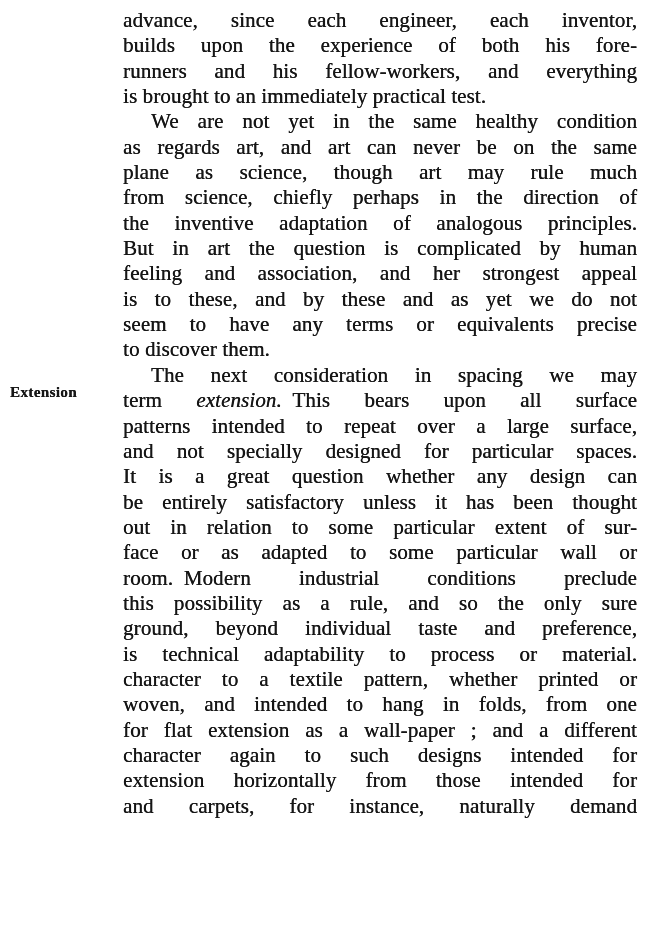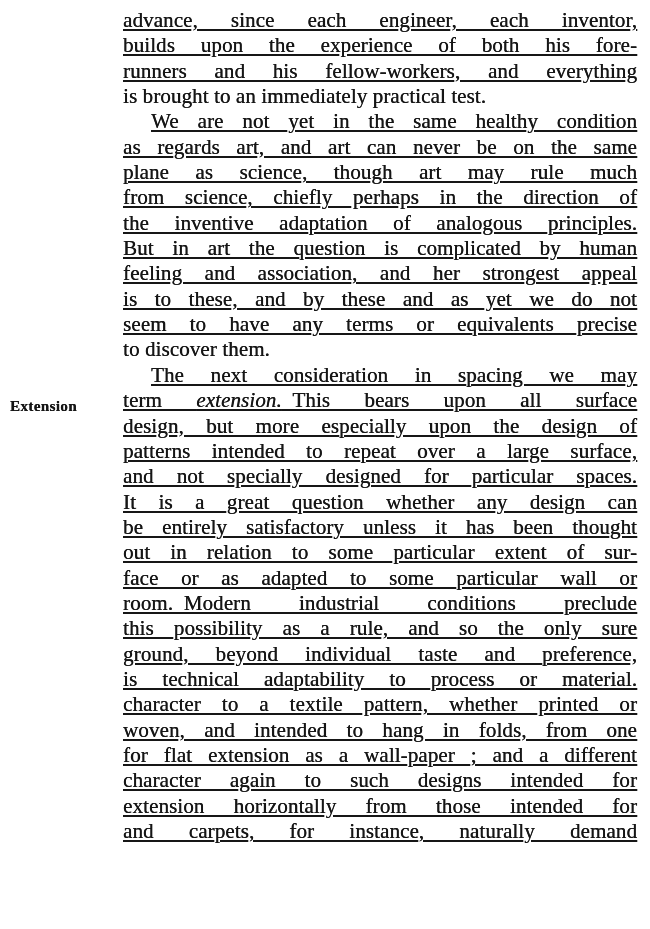--- a/index.html
+++ b/index.html
@@ -28,32 +28,31 @@
     font-size: 21px;
     line-height: 25.35px;
     height: 25.35px;
     text-align: justify;
     letter-spacing: 0.1px;
     text-shadow: 0.3px 0 0 currentColor;
     white-space: normal;
   }
   .line.just {
     text-align-last: justify;
-    text-decoration: underline;
   }
   .line.indent {
     text-indent: 28px;
   }
   .line .it {
     font-style: italic;
   }
   .margin-note {
     position: absolute;
     left: 10px;
-    top: 398px;
+    top: 384px;
     font-size: 15px;
     line-height: 16px;
     font-weight: bold;
     letter-spacing: 0.4px;
     text-shadow: 0.2px 0 0 currentColor;
   }
 </style>
 </head>
 <body>
 
@@ -69,21 +68,20 @@
       <div class="line just"><span>plane as science, though art may rule much</span></div>
       <div class="line just"><span>from science, chiefly perhaps in the direction of</span></div>
       <div class="line just"><span>the inventive adaptation of analogous principles.</span></div>
       <div class="line just"><span>But in art the question is complicated by human</span></div>
       <div class="line just"><span>feeling and association, and her strongest appeal</span></div>
       <div class="line just"><span>is to these, and by these and as yet we do not</span></div>
       <div class="line just"><span>seem to have any terms or equivalents precise</span></div>
       <div class="line"><span>to discover them.</span></div>
       <div class="line just indent"><span>The next consideration in spacing we may</span></div>
       <div class="line just"><span>term </span><span class="it">extension.</span><span> This bears upon all surface</span></div>
-      <div class="line just"><span>design, but more especially upon the design of</span></div>
       <div class="line just"><span>patterns intended to repeat over a large surface,</span></div>
       <div class="line just"><span>and not specially designed for particular spaces.</span></div>
       <div class="line just"><span>It is a great question whether any design can</span></div>
       <div class="line just"><span>be entirely satisfactory unless it has been thought</span></div>
       <div class="line just"><span>out in relation to some particular extent of sur-</span></div>
       <div class="line just"><span>face or as adapted to some particular wall or</span></div>
       <div class="line just"><span>room. Modern industrial conditions preclude</span></div>
       <div class="line just"><span>this possibility as a rule, and so the only sure</span></div>
       <div class="line just"><span>ground, beyond individual taste and preference,</span></div>
       <div class="line just"><span>is technical adaptability to process or material.</span></div>

